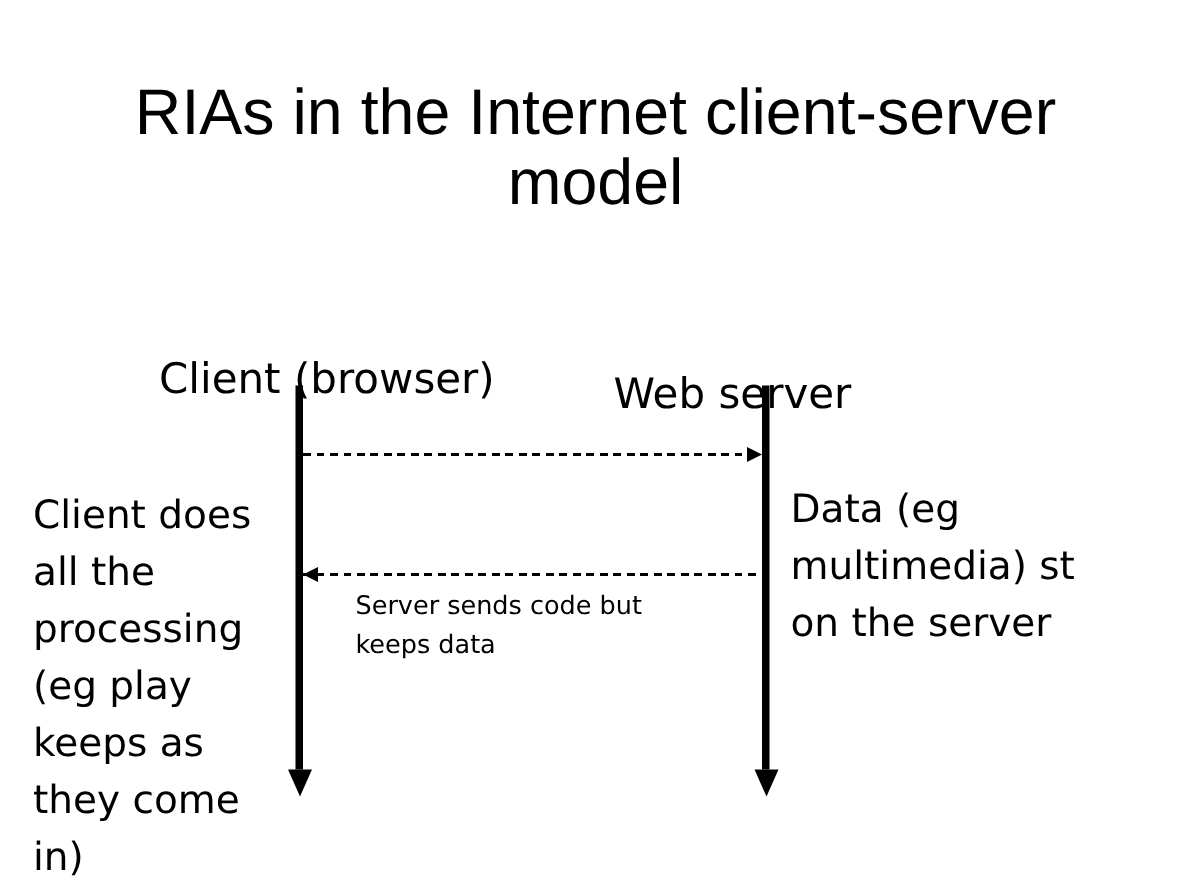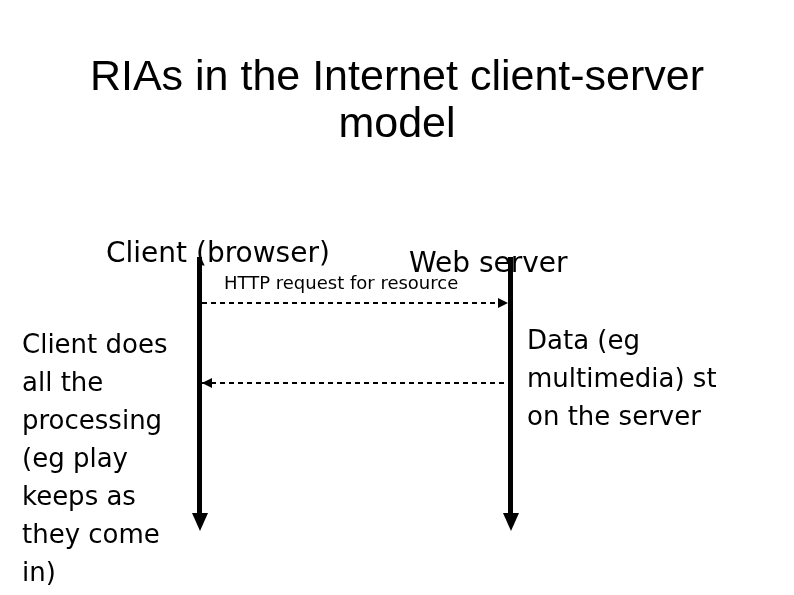--- a/index.html
+++ b/index.html
@@ -137,30 +137,31 @@
   <div class="actor actor-server">Web server</div>
 
   <div class="lifeline lifeline-client">
     <div class="lifeline-arrowhead"></div>
   </div>
 
   <div class="lifeline lifeline-server">
     <div class="lifeline-arrowhead"></div>
   </div>
 
-  <div class="msg-label msg1-label">HTTP request for resource</div>
 
   <div class="msg-arrow msg1">
     <div class="arrowhead arrowhead-right"></div>
   </div>
 
   <div class="msg-arrow msg2">
     <div class="arrowhead arrowhead-left"></div>
   </div>
 
+  <div class="msg-label msg2-label">Server sends code but
+keeps data</div>
 
   <div class="note note-left">Client does
 all the
 processing
 (eg play
 keeps as
 they come
 in)</div>
 
   <div class="note note-right">Data (eg

